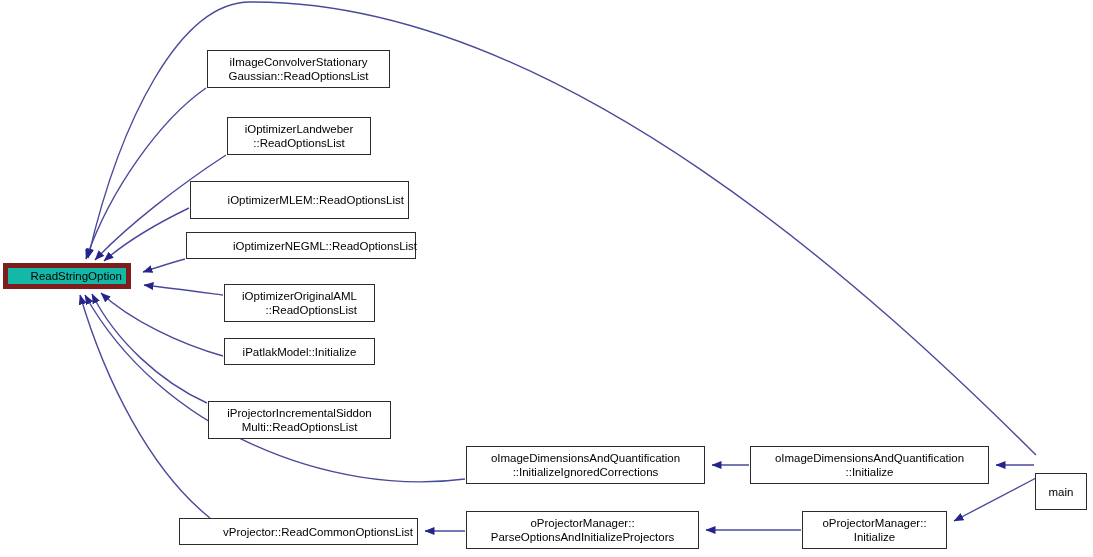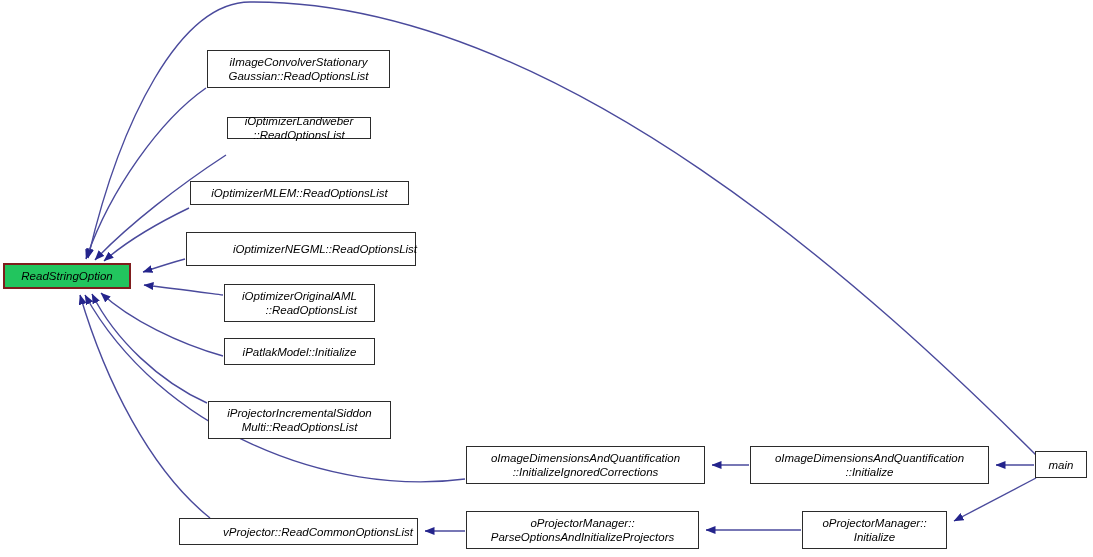--- a/index.html
+++ b/index.html
@@ -18,25 +18,25 @@
     background:#ffffff;
     color:#000000;
     font-size:11.5px;
     line-height:14px;
     display:flex;
     align-items:center;
     justify-content:center;
     text-align:center;
     white-space:pre-line;
     letter-spacing:0px;
-    font-style:italic;
   }
   .node.root{
-    background:#22c55e;
-    border:2px solid #7f1d1d;
+    background:#14b8a6;
+    border:5px solid #7f1d1d;
+    justify-content:flex-end;
   }
   .node-label{display:block;padding:0 4px;}
 </style>
 </head>
 <body>
 
 <div id="canvas">
 
   <svg id="edge-layer" viewBox="0 0 1093 557" xmlns="http://www.w3.org/2000/svg">
     <defs>
@@ -81,30 +81,30 @@
 
   <div class="node root" style="left:3px;top:263px;width:128px;height:26px;">
     <span class="node-label">ReadStringOption</span>
   </div>
 
   <div class="node" style="left:207px;top:50px;width:183px;height:38px;">
     <span class="node-label">iImageConvolverStationary
 Gaussian::ReadOptionsList</span>
   </div>
 
-  <div class="node" style="left:227px;top:117px;width:144px;height:22px;">
+  <div class="node" style="left:227px;top:117px;width:144px;height:38px;">
     <span class="node-label">iOptimizerLandweber
 ::ReadOptionsList</span>
   </div>
 
-  <div class="node" style="left:190px;top:181px;width:219px;height:24px;">
+  <div class="node" style="left:190px;top:181px;width:219px;height:38px;justify-content:flex-end;">
     <span class="node-label">iOptimizerMLEM::ReadOptionsList</span>
   </div>
 
-  <div class="node" style="left:186px;top:232px;width:230px;height:34px;padding-left:48px;">
+  <div class="node" style="left:186px;top:232px;width:230px;height:27px;padding-left:48px;">
     <span class="node-label">iOptimizerNEGML::ReadOptionsList</span>
   </div>
 
   <div class="node" style="left:224px;top:284px;width:151px;height:38px;text-align:right;">
     <span class="node-label">iOptimizerOriginalAML
 ::ReadOptionsList</span>
   </div>
 
   <div class="node" style="left:224px;top:338px;width:151px;height:27px;">
     <span class="node-label">iPatlakModel::Initialize</span>
@@ -132,17 +132,17 @@
   <div class="node" style="left:466px;top:511px;width:233px;height:38px;">
     <span class="node-label">oProjectorManager::
 ParseOptionsAndInitializeProjectors</span>
   </div>
 
   <div class="node" style="left:802px;top:511px;width:145px;height:38px;">
     <span class="node-label">oProjectorManager::
 Initialize</span>
   </div>
 
-  <div class="node" style="left:1035px;top:451px;width:52px;height:27px;justify-content:center;">
+  <div class="node" style="left:1035px;top:473px;width:52px;height:37px;justify-content:center;">
     <span class="node-label">main</span>
   </div>
 
 </div>
 
 </body></html>

